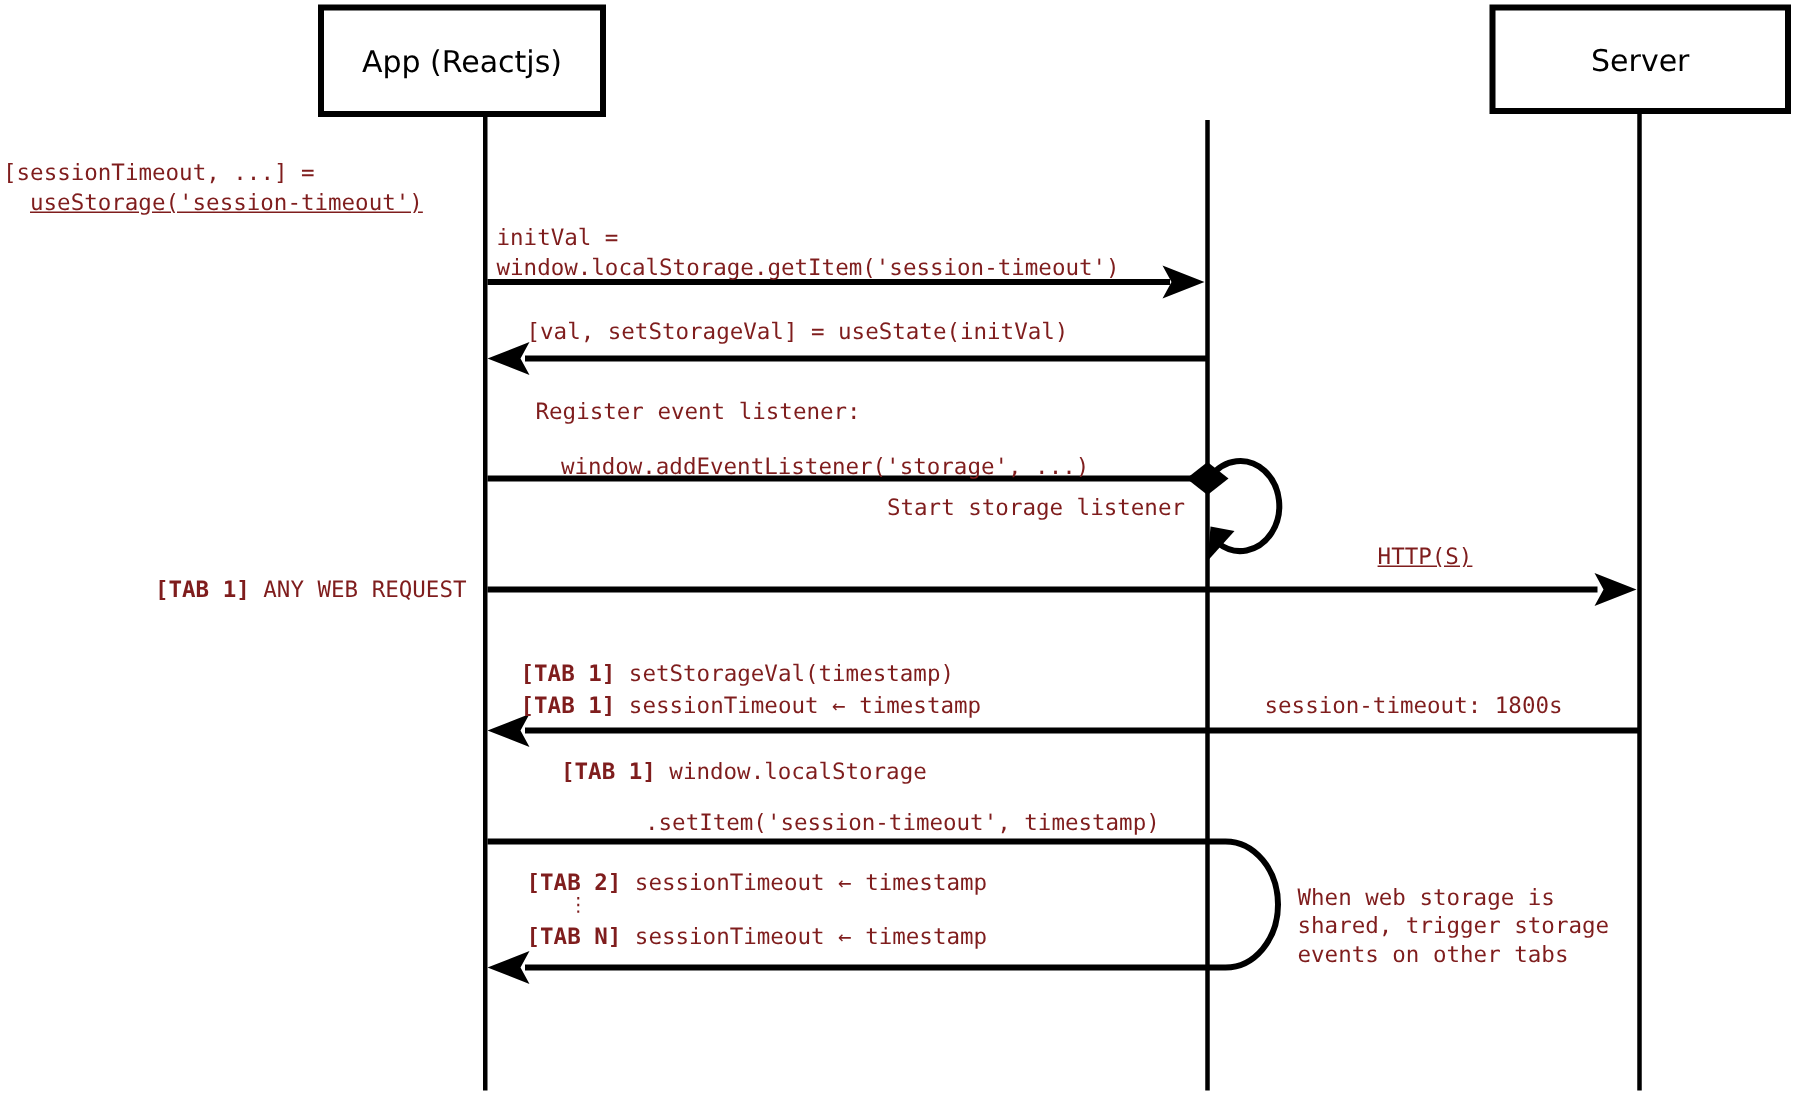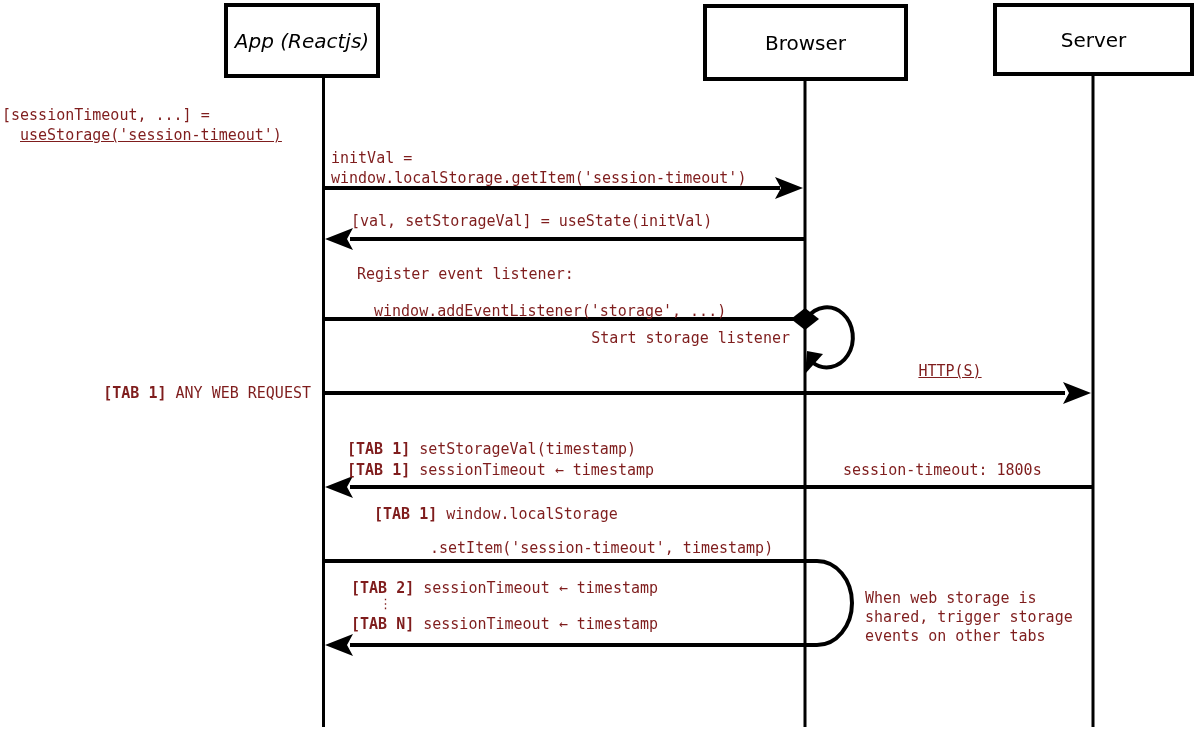--- a/index.html
+++ b/index.html
@@ -58,25 +58,22 @@
       <line x1="1093" y1="487" x2="350" y2="487" stroke-width="4"></line>
       <polygon points="325,487 353,476 347,487 353,498"></polygon>
     </g>
 
     <g>
       <path d="M 325 561 H 817 A 35 42 0 0 1 817 645 H 350" fill="none" stroke-width="4"></path>
       <polygon points="325,645 353,634 347,645 353,656"></polygon>
     </g>
   </svg>
 
-  <div class="actor" style="left:224px;top:3px;width:156px;height:75px;font-style:italic;">
+  <div class="actor" style="left:212px;top:3px;width:192px;height:75px;">
     <span>App (Reactjs)</span>
-  </div>
-  <div class="actor" style="left:703px;top:4px;width:205px;height:77px;">
-    <span>Browser</span>
   </div>
   <div class="actor" style="left:993px;top:3px;width:201px;height:73px;">
     <span>Server</span>
   </div>
 
   <div class="mono" style="left:2px;top:106px;">[sessionTimeout, ...] =</div>
   <div class="mono" style="left:20px;top:126px;text-decoration:underline;">useStorage('session-timeout')</div>
 
   <div class="mono" style="left:331px;top:149px;">initVal =</div>
   <div class="mono" style="left:331px;top:169px;">window.localStorage.getItem('session-timeout')</div>

